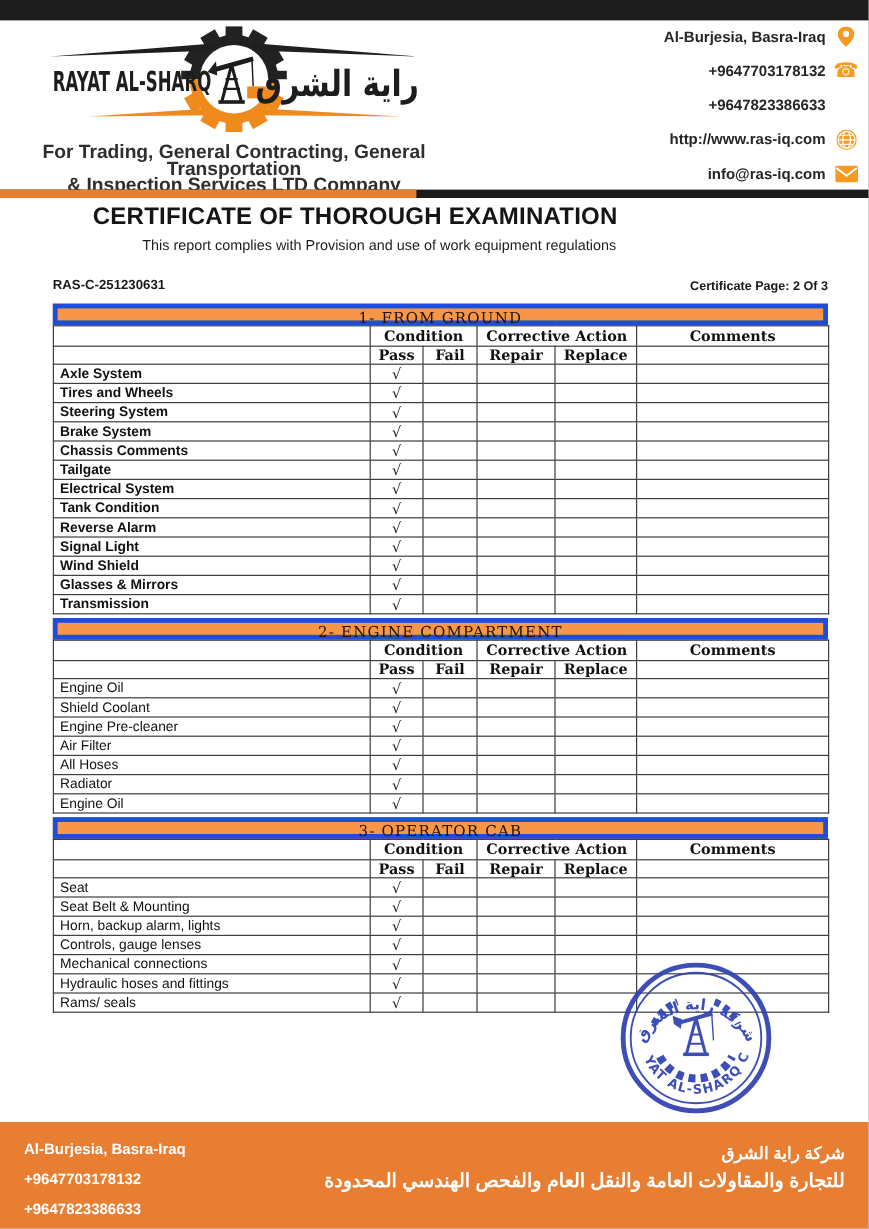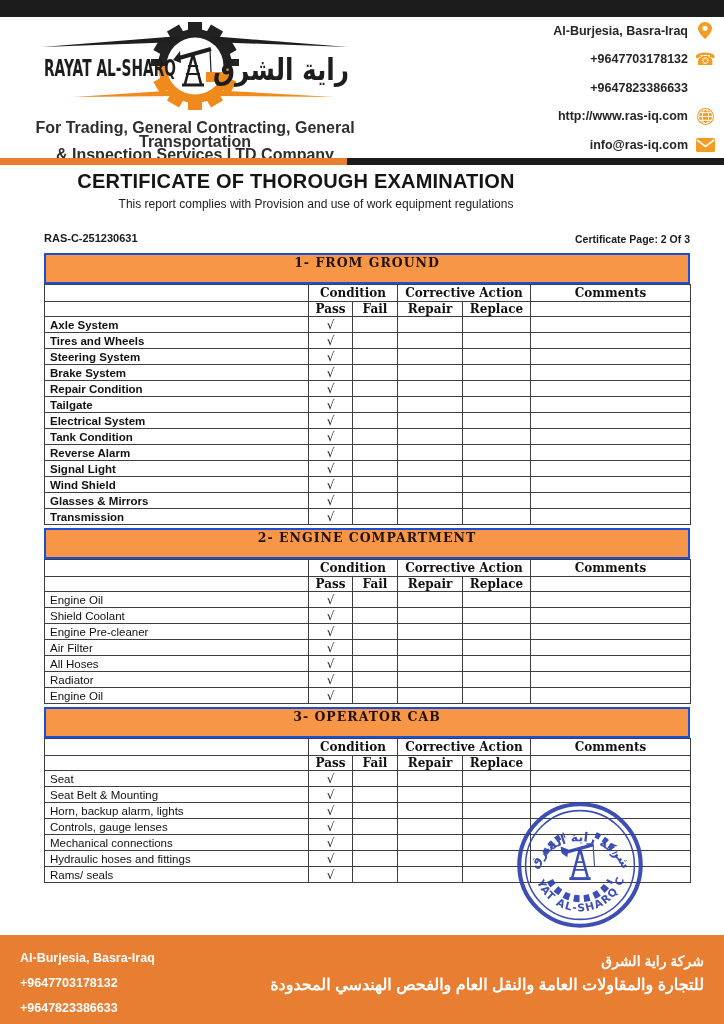--- a/index.html
+++ b/index.html
@@ -34,23 +34,23 @@
               font-size:12px; color:#1d1d1d; }
 
   
   .ref-no { position:absolute; left:44px; top:232px; font-size:11px; font-weight:bold; color:#1a1a1a; }
   .ref-page { position:absolute; right:34px; top:233px; font-size:10.5px; font-weight:bold; color:#1a1a1a; }
 
   
   .sections { position:absolute; left:44px; top:253px; width:646px; }
   .section { margin-bottom:3px; }
   .section-bar {
-    height:31px; background:#f79646; border:2px solid #1d4ed8;
+    height:18px; background:#f79646; border:4px solid #1d4ed8;
     text-align:center; font-family:"DejaVu Serif","Liberation Serif",serif;
-    font-weight:bold; font-size:12.5px; color:#1f1209; line-height:15px; letter-spacing:1px;
+    font-weight:normal; font-size:12.5px; color:#1f1209; line-height:15px; letter-spacing:1px;
   }
   table.chk { border-collapse:collapse; width:646px; table-layout:fixed; }
   table.chk td { border:1px solid #3f3f3f; overflow:hidden; white-space:nowrap; }
   td.hdr { font-family:"DejaVu Serif","Liberation Serif",serif; font-weight:bold;
            font-size:12px; text-align:center; color:#111; }
   tr.h1 td { height:17px; }
   tr.h2 td { height:15px;margin-top:48px; }
   tr.item td { height:16px; }
   td.lbl { font-size:11.5px; color:#111; padding-left:5px; }
   .bold-items td.lbl { font-weight:bold; }
@@ -240,21 +240,21 @@
             </tr>
             <tr class="item">
               <td class="lbl">Brake System</td>
               <td class="mark">√</td>
               <td class="mark"></td>
               <td class="mark"></td>
               <td class="mark"></td>
               <td class="mark"></td>
             </tr>
             <tr class="item">
-              <td class="lbl">Repair Condition</td>
+              <td class="lbl">Chassis Comments</td>
               <td class="mark">√</td>
               <td class="mark"></td>
               <td class="mark"></td>
               <td class="mark"></td>
               <td class="mark"></td>
             </tr>
             <tr class="item">
               <td class="lbl">Tailgate</td>
               <td class="mark">√</td>
               <td class="mark"></td>

